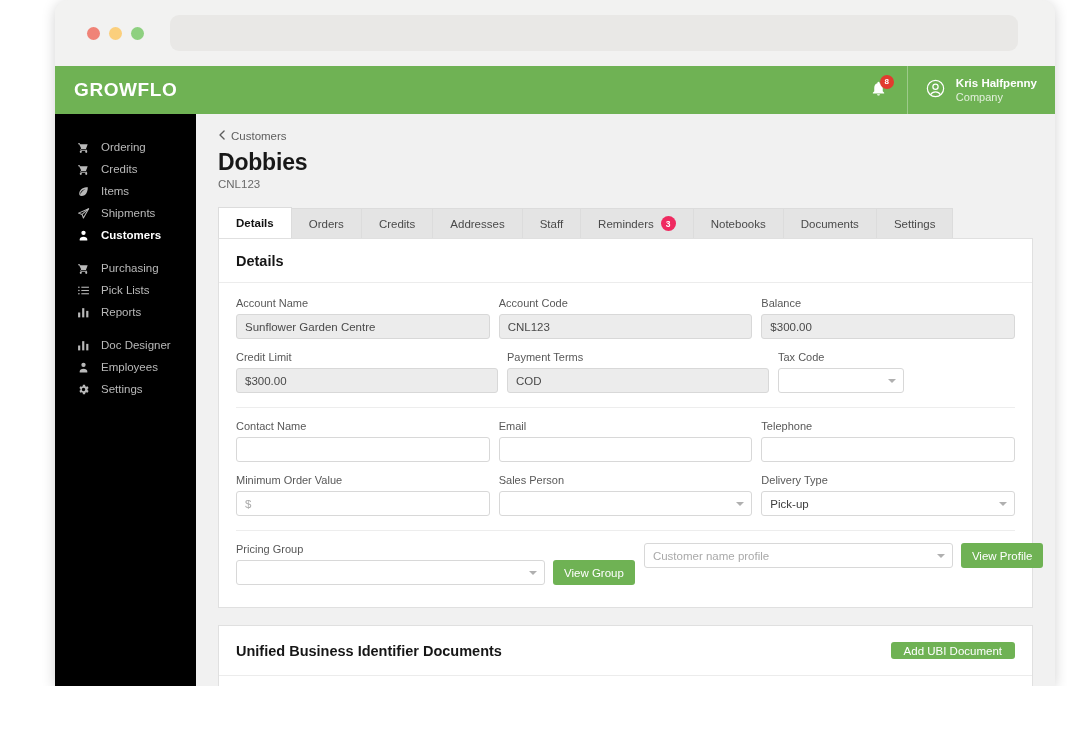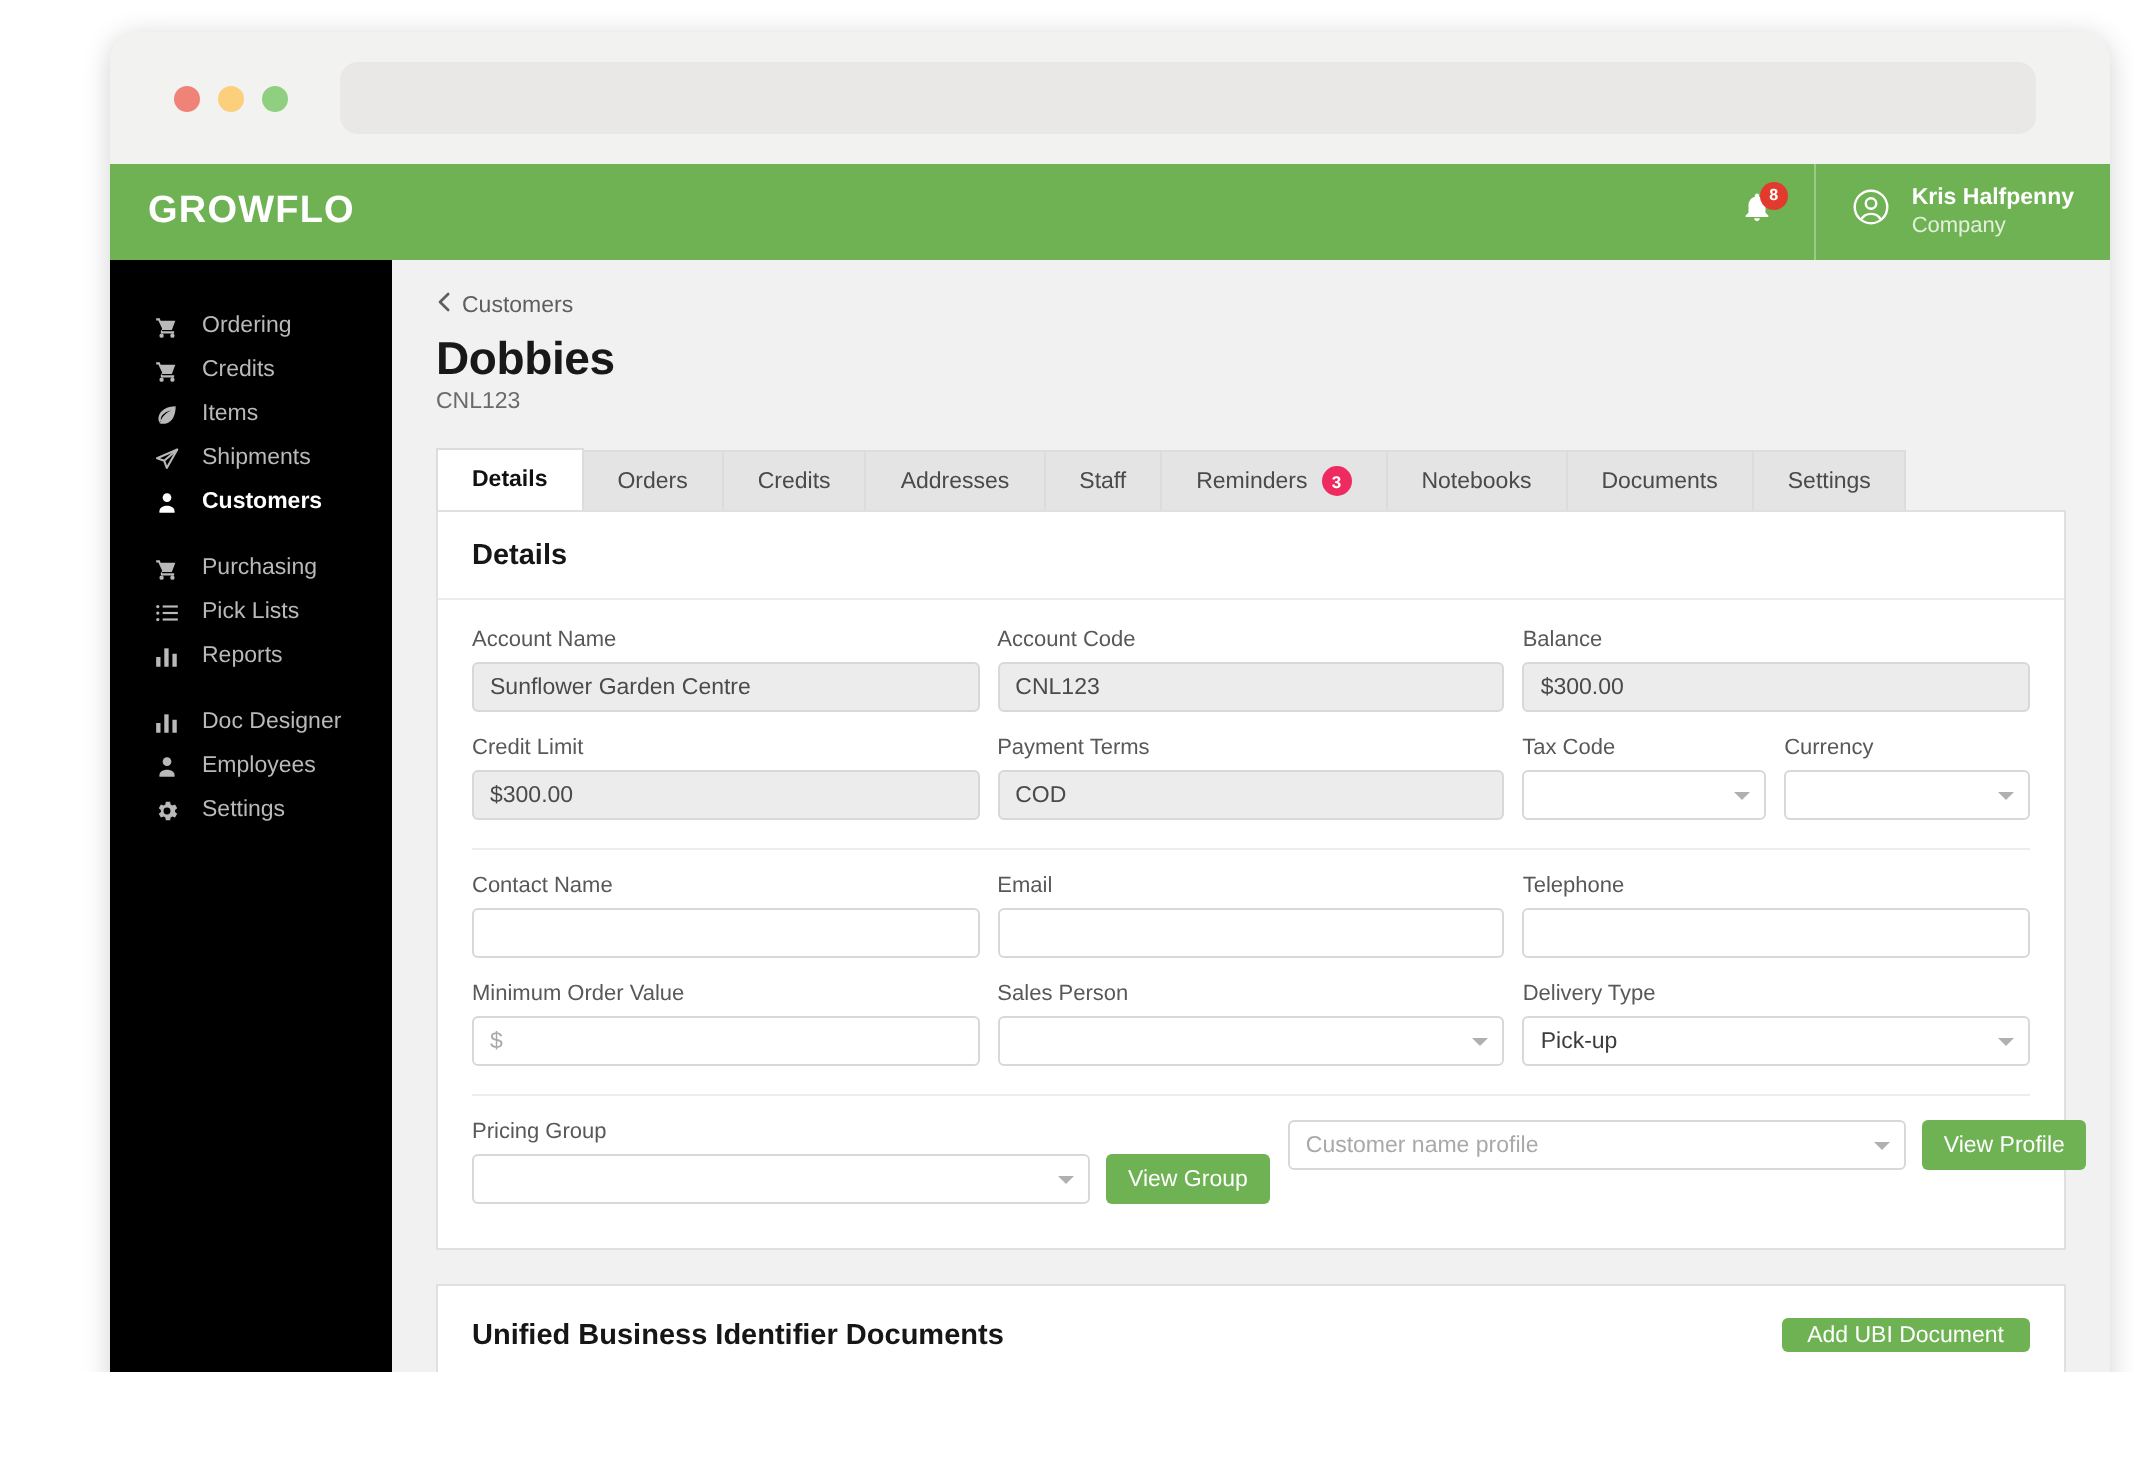--- a/index.html
+++ b/index.html
@@ -9,21 +9,21 @@
     height: 741px;
     background: #ffffff;
     font-family: "Liberation Sans", sans-serif;
     overflow: hidden;
   }
 
   
   .browser-frame {
     position: absolute;
     left: 55px;
-    top: 16px;
+    top: 0px;
     width: 1000px;
     height: 686px;
     background: #f2f2f1;
     border-top-left-radius: 14px;
     border-top-right-radius: 14px;
     overflow: hidden;
     box-shadow: 0 2px 14px rgba(0,0,0,0.18);
   }
 
   .titlebar {
@@ -547,27 +547,20 @@
               <label class="label">Payment Terms</label>
               <div class="field disabled">COD</div>
             </div>
             <div class="fg col-half">
               <label class="label">Tax Code</label>
               <div class="field select">
                 <span></span>
                 <span class="caret"></span>
               </div>
             </div>
-            <div class="fg col-half-last">
-              <label class="label">Currency</label>
-              <div class="field select">
-                <span></span>
-                <span class="caret"></span>
-              </div>
-            </div>
           </div>
 
           <div class="divider"></div>
 
           <div class="form-row">
             <div class="fg col-a">
               <label class="label">Contact Name</label>
               <div class="field"></div>
             </div>
             <div class="fg col-b">

